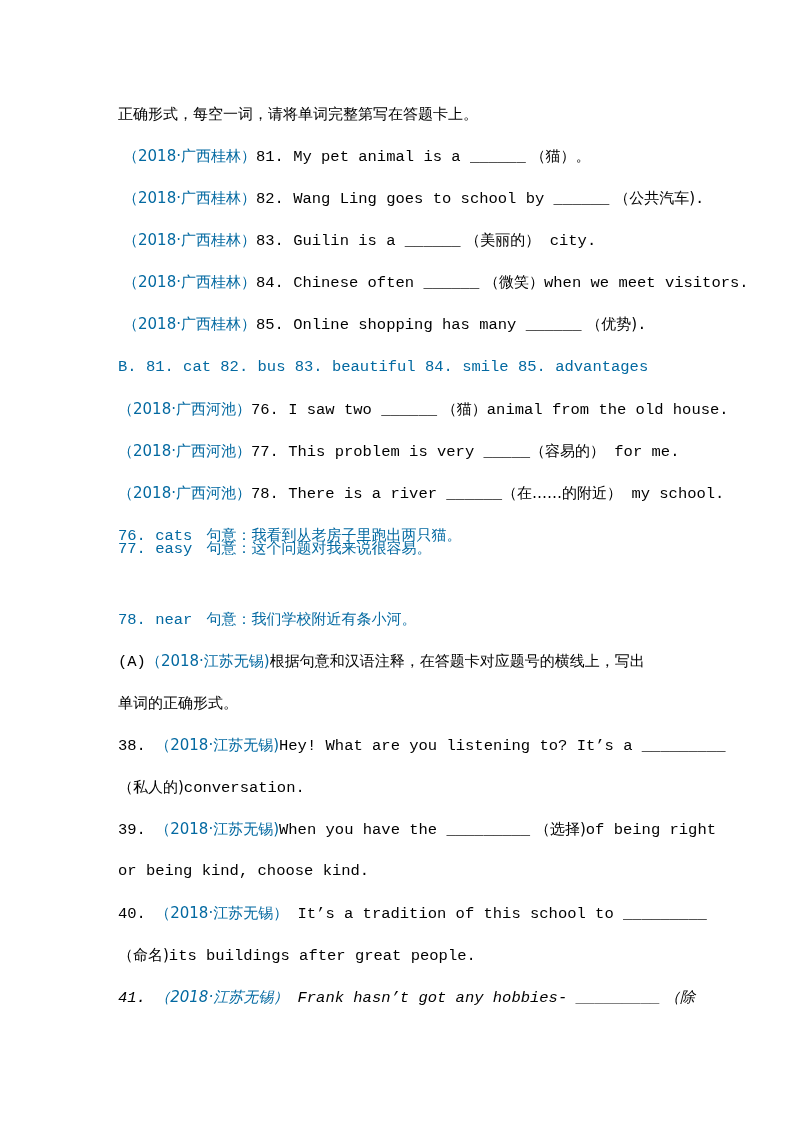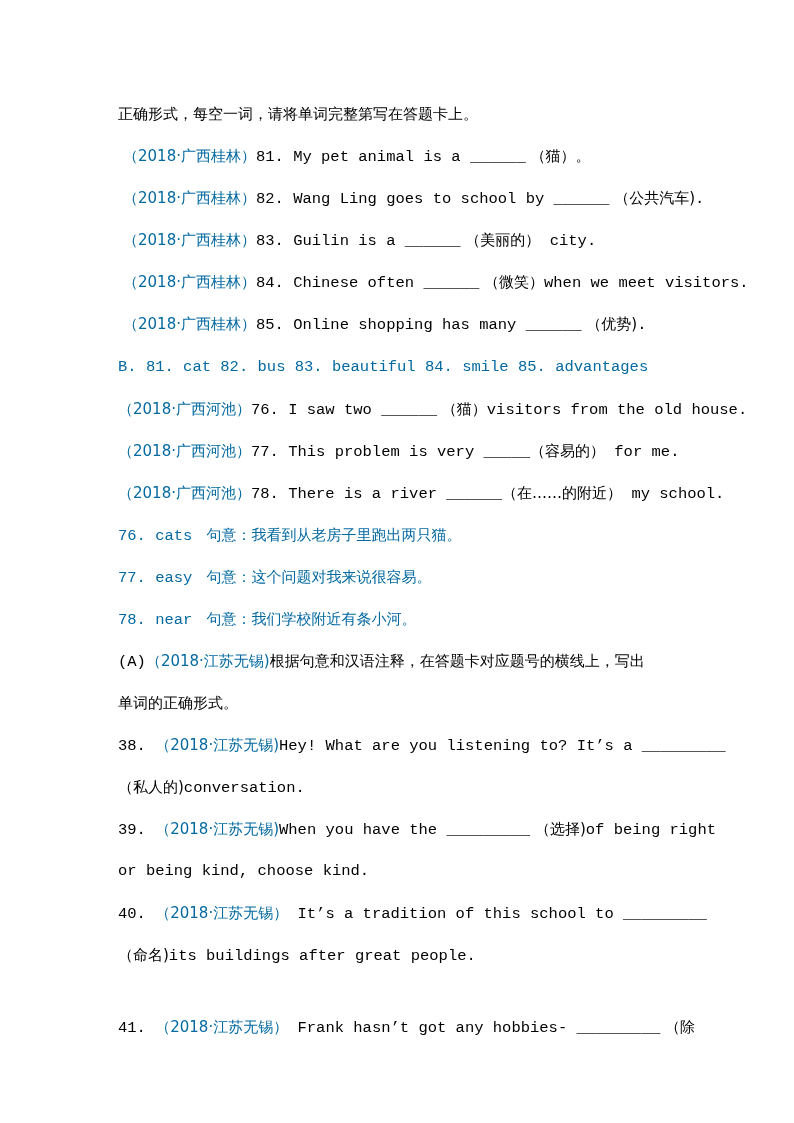--- a/index.html
+++ b/index.html
@@ -29,28 +29,28 @@
 <body>
 
 <div class="page">
     <div class="line" style="top: 105px; left: 118px;"><span class="cjk">正确形式，每空一词，请将单词完整第写在答题卡上。</span></div>
     <div class="line" style="top: 147px; left: 123px;"><span class="cjk tag">（2018·广西桂林）</span><span class="mono">81. My pet animal is a </span><span class="mono">______</span><span class="cjk"> （猫）。</span></div>
     <div class="line" style="top: 189px; left: 123px; text-align: right;"><span class="cjk tag">（2018·广西桂林）</span><span class="mono">82. Wang Ling goes to school by </span><span class="mono">______</span><span class="cjk"> （公共汽车)</span><span class="mono">.</span></div>
     <div class="line" style="top: 231px; left: 123px;"><span class="cjk tag">（2018·广西桂林）</span><span class="mono">83. Guilin is a </span><span class="mono">______</span><span class="cjk"> （美丽的）</span><span class="mono"> city.</span></div>
     <div class="line" style="top: 273px; left: 123px;"><span class="cjk tag">（2018·广西桂林）</span><span class="mono">84. Chinese often </span><span class="mono">______</span><span class="cjk"> （微笑）</span><span class="mono">when we meet visitors.</span></div>
     <div class="line" style="top: 315px; left: 123px;"><span class="cjk tag">（2018·广西桂林）</span><span class="mono">85. Online shopping has many </span><span class="mono">______</span><span class="cjk"> （优势)</span><span class="mono">.</span></div>
     <div class="line" style="top: 358px; left: 118px;"><span class="mono tag">B. 81. cat 82. bus 83. beautiful 84. smile 85. advantages</span></div>
-    <div class="line" style="top: 400px; left: 118px;"><span class="cjk tag">（2018·广西河池）</span><span class="mono">76. I saw two </span><span class="mono">______</span><span class="cjk"> （猫）</span><span class="mono">visitors from the old house.</span></div>
+    <div class="line" style="top: 400px; left: 118px;"><span class="cjk tag">（2018·广西河池）</span><span class="mono">76. I saw two </span><span class="mono">______</span><span class="cjk"> （猫）</span><span class="mono">animal from the old house.</span></div>
     <div class="line" style="top: 442px; left: 118px;"><span class="cjk tag">（2018·广西河池）</span><span class="mono">77. This problem is very </span><span class="mono">_____</span><span class="cjk">（容易的）</span><span class="mono"> for me.</span></div>
     <div class="line" style="top: 484px; left: 118px;"><span class="cjk tag">（2018·广西河池）</span><span class="mono">78. There is a river </span><span class="mono">______</span><span class="cjk">（在……的附近）</span><span class="mono"> my school.</span></div>
     <div class="line" style="top: 526px; left: 118px; text-align: center;"><span class="mono tag">76. cats</span><span class="gap"></span><span class="cjk tag">句意：我看到从老房子里跑出两只猫。</span></div>
-    <div class="line" style="top: 568px; left: 118px;"><span class="mono tag">77. easy</span><span class="gap"></span><span class="cjk tag">句意：这个问题对我来说很容易。</span></div>
+    <div class="line" style="top: 539px; left: 118px;"><span class="mono tag">77. easy</span><span class="gap"></span><span class="cjk tag">句意：这个问题对我来说很容易。</span></div>
     <div class="line" style="top: 610px; left: 118px;"><span class="mono tag">78. near</span><span class="gap"></span><span class="cjk tag">句意：我们学校附近有条小河。</span></div>
     <div class="line" style="top: 652px; left: 118px;"><span class="mono">(A)</span><span class="cjk tag">（2018·江苏无锡)</span><span class="cjk">根据句意和汉语注释，在答题卡对应题号的横线上，写出</span></div>
     <div class="line" style="top: 694px; left: 118px;"><span class="cjk">单词的正确形式。</span></div>
     <div class="line" style="top: 736px; left: 118px;"><span class="mono">38. </span><span class="cjk tag">（2018·江苏无锡)</span><span class="mono">Hey! What are you listening to? It’s a </span><span class="mono">_________</span></div>
     <div class="line" style="top: 778px; left: 118px; text-align: center;"><span class="cjk">（私人的)</span><span class="mono">conversation.</span></div>
     <div class="line" style="top: 820px; left: 118px;"><span class="mono">39. </span><span class="cjk tag">（2018·江苏无锡)</span><span class="mono">When you have the </span><span class="mono">_________</span><span class="cjk"> （选择)</span><span class="mono">of being right</span></div>
     <div class="line" style="top: 862px; left: 118px;"><span class="mono">or being kind, choose kind.</span></div>
     <div class="line" style="top: 904px; left: 118px;"><span class="mono">40. </span><span class="cjk tag">（2018·江苏无锡）</span><span class="mono"> It’s a tradition of this school to </span><span class="mono">_________</span></div>
     <div class="line" style="top: 946px; left: 118px;"><span class="cjk">（命名)</span><span class="mono">its buildings after great people.</span></div>
-    <div class="line" style="top: 1018px; left: 118px;"><span class="mono">41. </span><span class="cjk tag">（2018·江苏无锡）</span><span class="mono"> Frank hasn’t got any hobbies- </span><span class="mono">_________</span><span class="cjk"> （除</span></div>
+    <div class="line" style="top: 988px; left: 118px; font-style: italic;"><span class="mono">41. </span><span class="cjk tag">（2018·江苏无锡）</span><span class="mono"> Frank hasn’t got any hobbies- </span><span class="mono">_________</span><span class="cjk"> （除</span></div>
   </div>
 
 </body></html>

